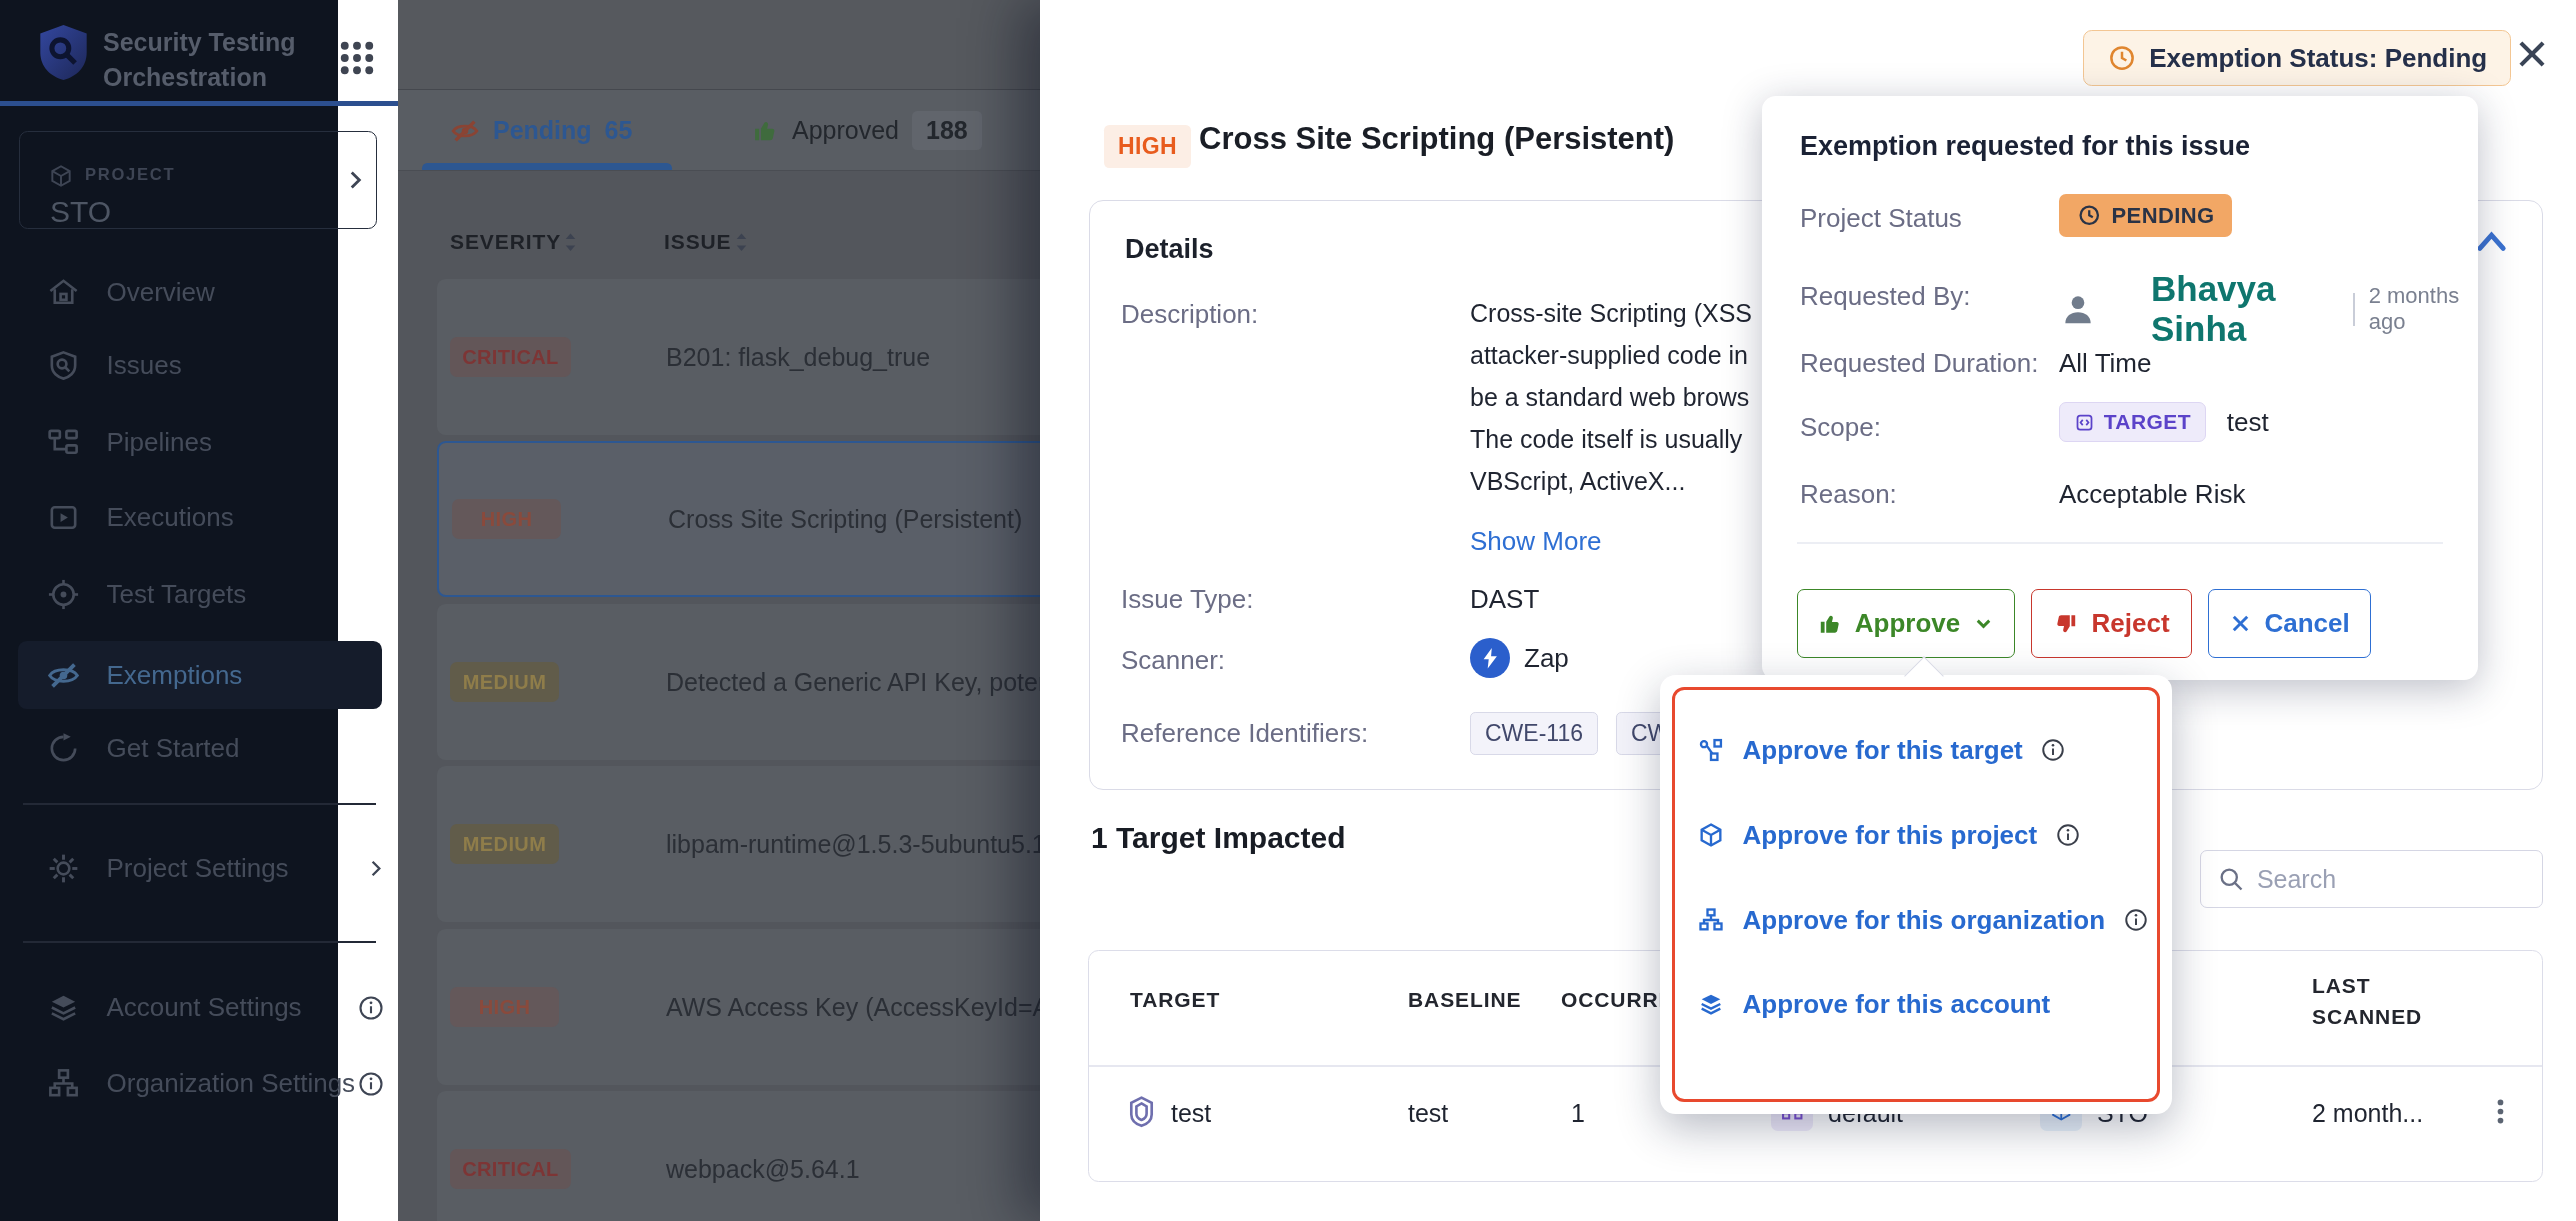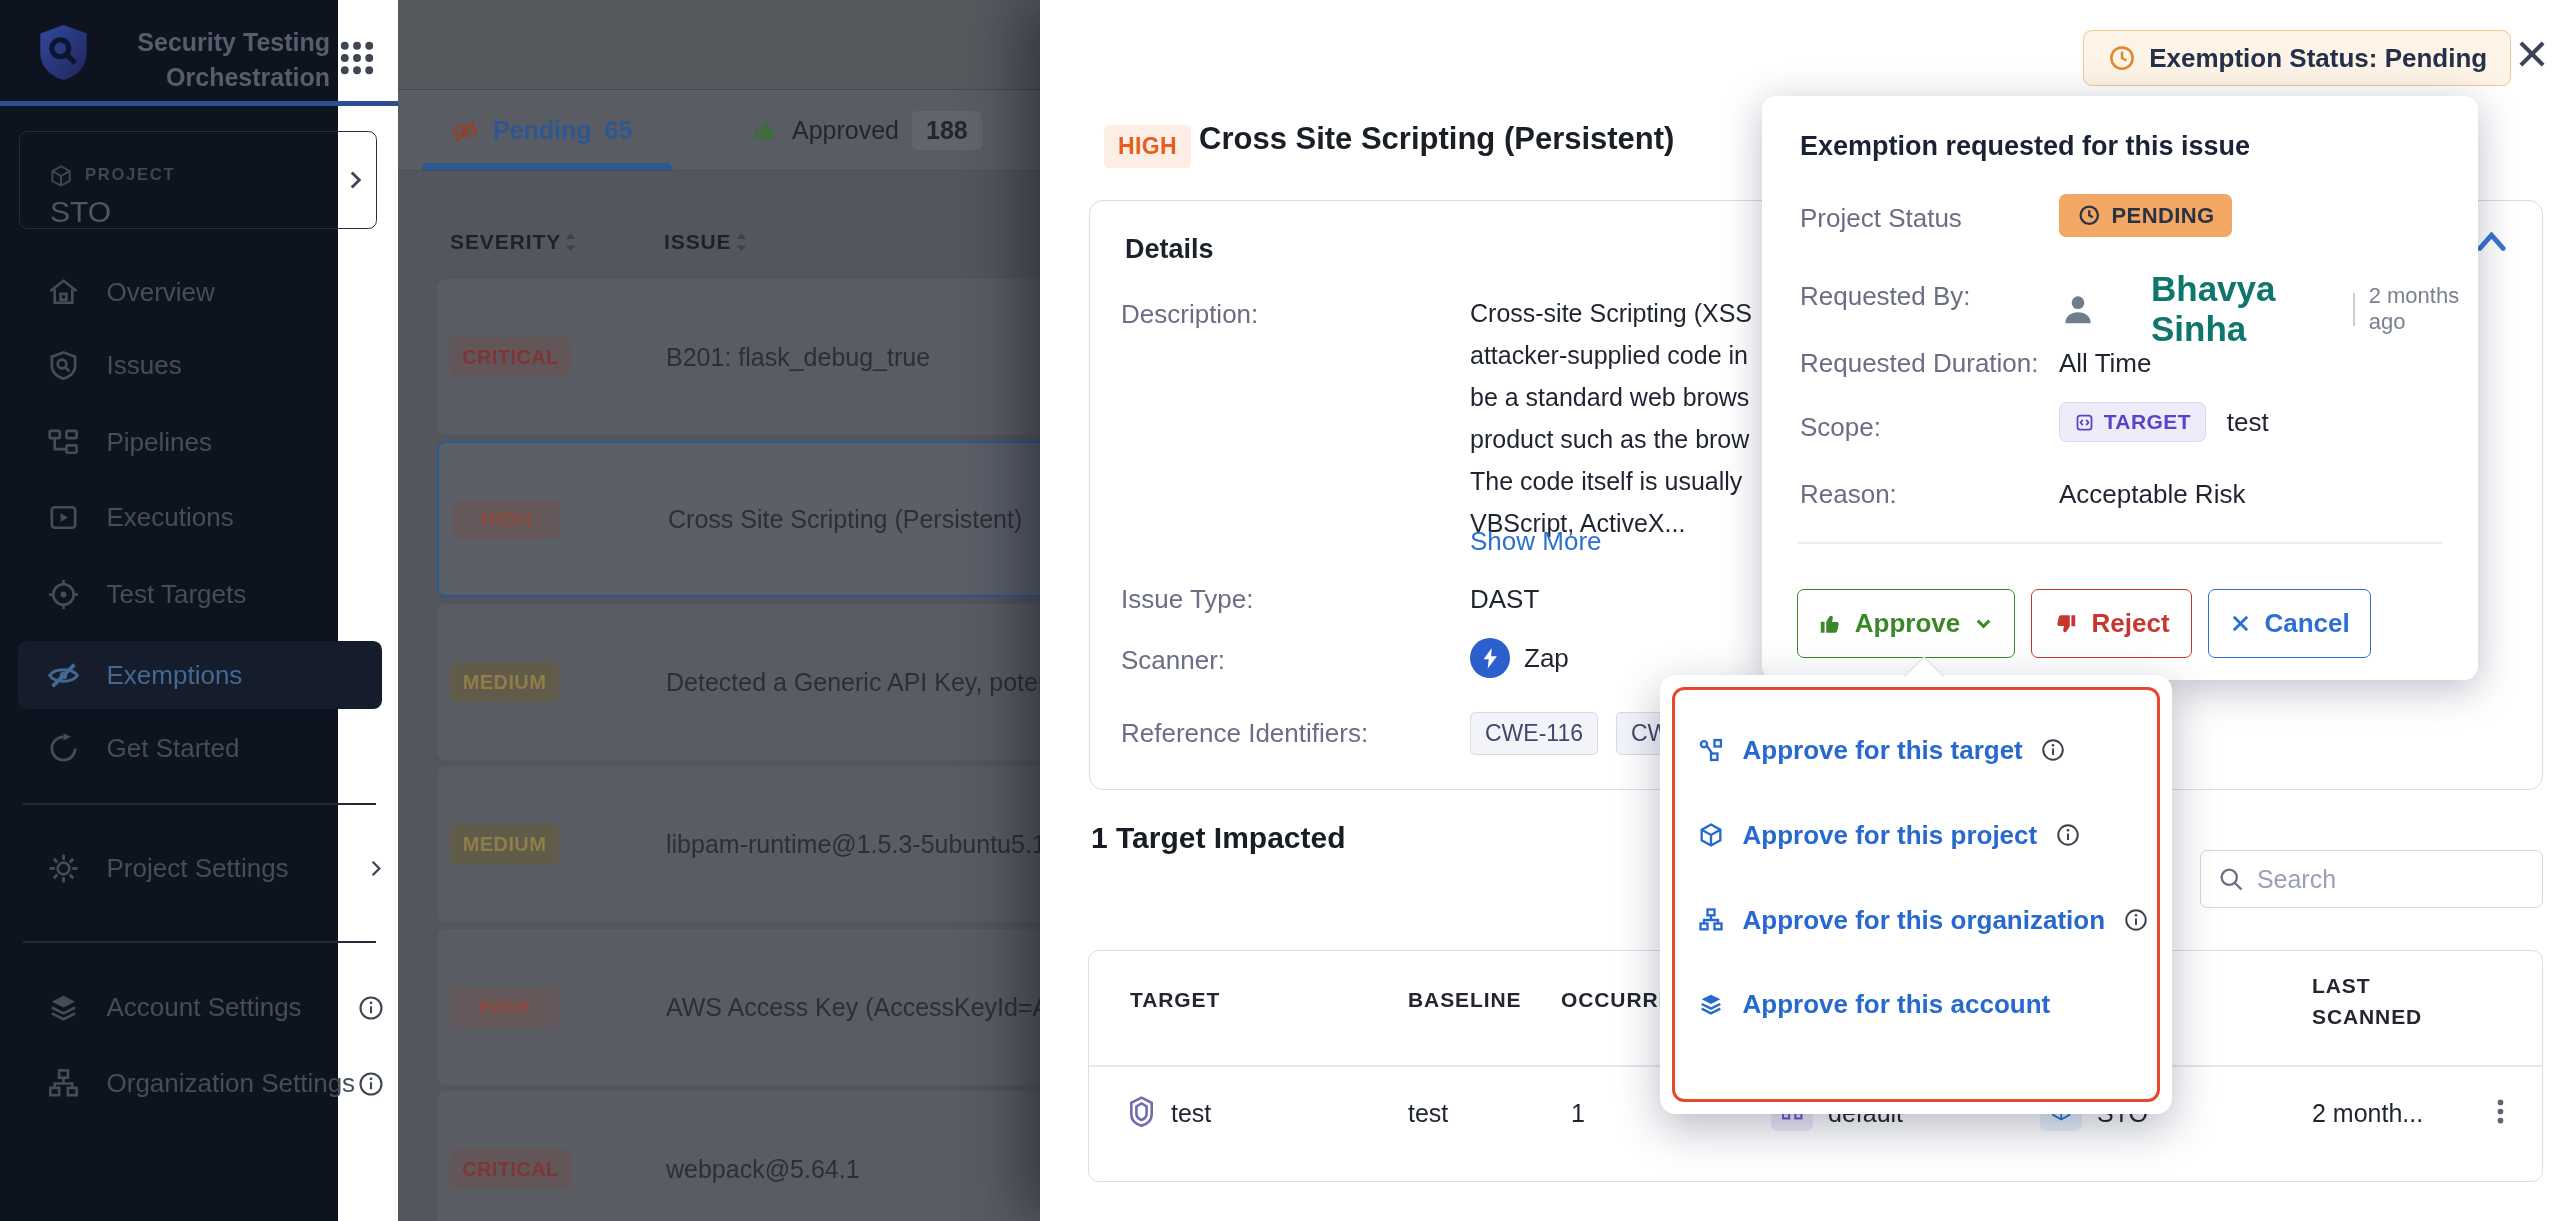--- a/index.html
+++ b/index.html
@@ -1,21 +1,21 @@
 <!DOCTYPE html>
 <html style="font-size:14px"><head>
 <meta charset="utf-8">
 <style>
   * { margin:0; padding:0; box-sizing:border-box; }
   body { font-family:"Liberation Sans", sans-serif; background:#222; }
   .screen { position:relative; width:2576px; height:1222px; overflow:hidden; background:#fff; }
   .abs { position:absolute; }
 
   
-  .sidebar { position:absolute; left:0; top:0; width:338px; height:1222px; background:#0e141f;text-align:right; }
+  .sidebar { position:absolute; left:0; top:0; width:338px; height:1222px; background:#0e141f; }
   .logo-shield { position:absolute; left:38px; top:23px; width:51px; height:59px; }
   .app-title { position:absolute; left:103px; top:24.5px; width:227px; font-size:25px; font-weight:bold; line-height:35px; color:#565d6b; }
   .grid-icon { position:absolute; left:336px; top:37px; color:#3f4552; }
   .side-blue-line { position:absolute; left:0; top:101px; width:398px; height:5.2px; background:#2c4f8f; }
   .project-card { position:absolute; left:19px; top:131px; width:358px; height:98px; border:1.7px solid #262e3d; border-radius:8.7px; }
   .project-cube { position:absolute; left:28px; top:31px; color:#3e4554; }
   .project-label { position:absolute; left:65px; top:33px; font-size:16.6px; font-weight:bold; letter-spacing:1.7px; color:#3e4554; }
   .project-name { position:absolute; left:30px; top:63px; font-size:30px; color:#4e5664; }
   .project-chevron { position:absolute; left:322px; top:35px; color:#3e4554; }
   .nav-item { position:absolute; left:17.5px; width:364px; height:68px; display:flex; align-items:center; border-radius:8.7px; color:#454c5a; }
@@ -403,21 +403,20 @@
         <svg width="35" height="30" viewBox="0 0 24 20" fill="none" stroke="currentColor" stroke-width="3.4" stroke-linecap="round">
             <path d="M4 15 L12 6 L20 15"></path>
           </svg>
       </div>
 
       <div class="dlabel" style="top:98px">Description:</div>
       <div class="desc-lines">
         <div>Cross-site Scripting (XSS</div>
         <div>attacker-supplied code in</div>
         <div>be a standard web brows</div>
-        <div>product such as the brow</div>
         <div>The code itself is usually</div>
         <div>VBScript, ActiveX...</div>
       </div>
       <div class="show-more">Show More</div>
 
       <div class="dlabel" style="top:383px">Issue Type:</div>
       <div class="dvalue" style="top:383px">DAST</div>
 
       <div class="dlabel" style="top:444px">Scanner:</div>
       <div class="scanner-row">

